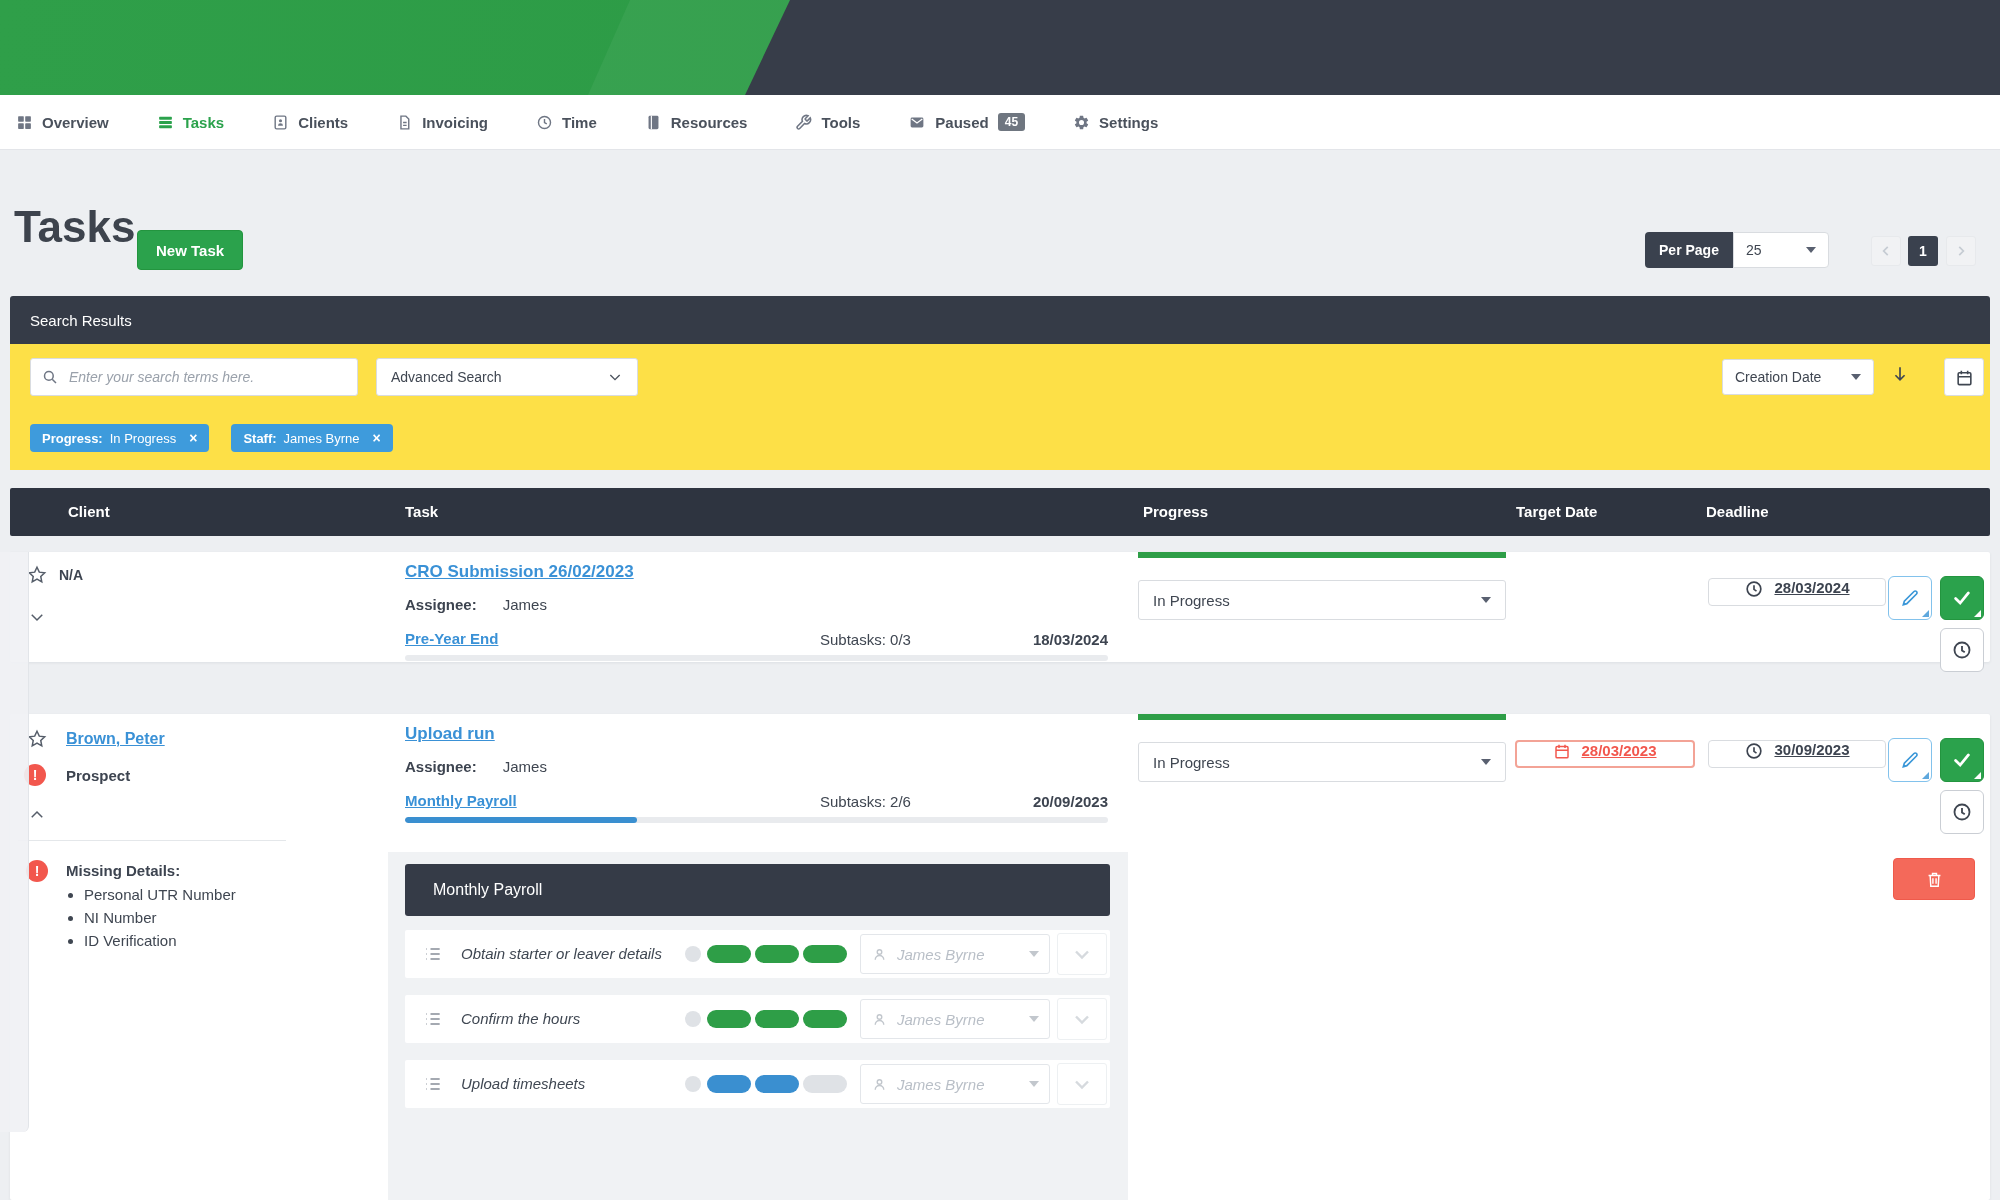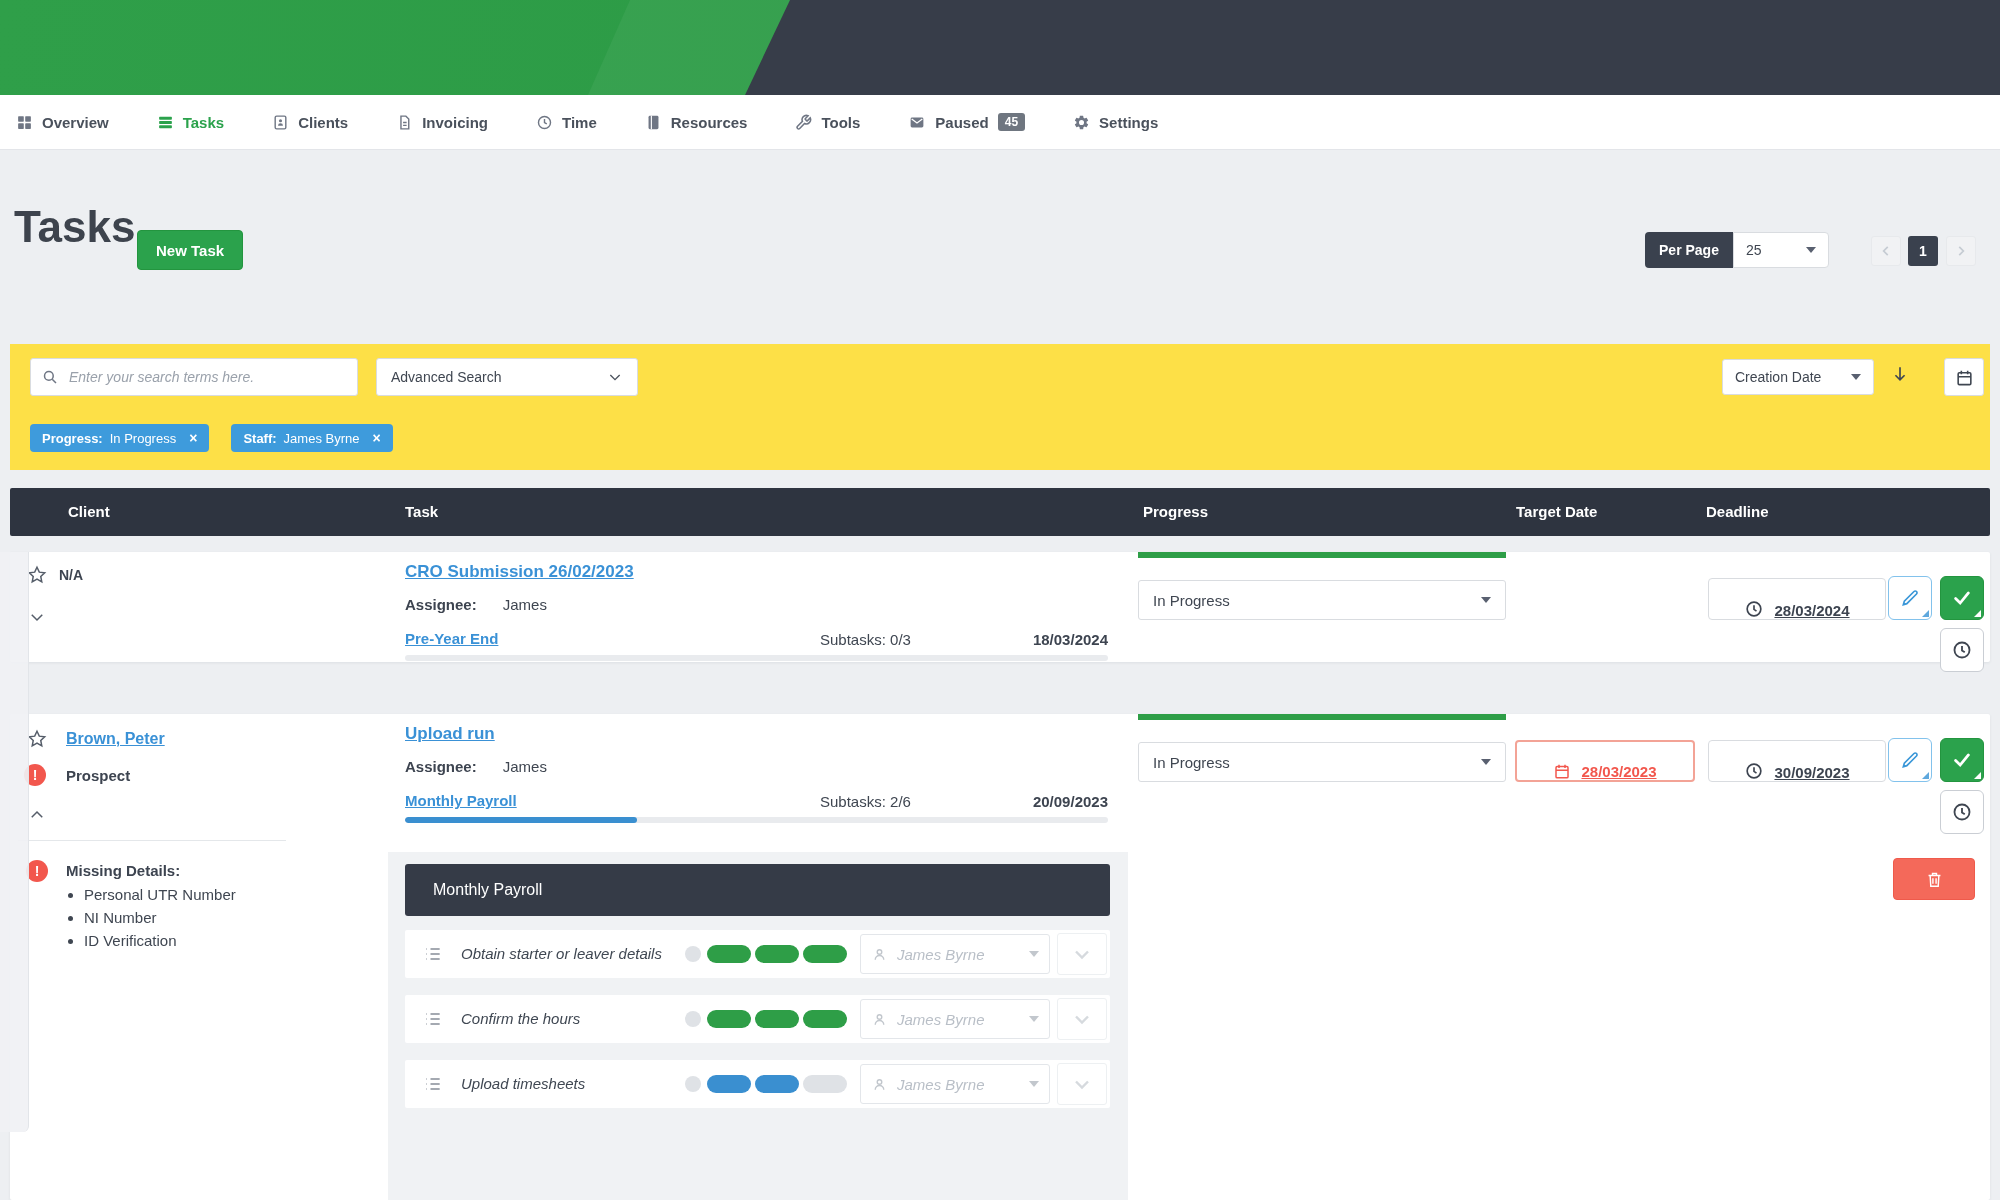--- a/index.html
+++ b/index.html
@@ -81,22 +81,22 @@
   .t-assignee b{font-weight:700;margin-right:26px;color:#3d4450;}
   .t-sublink{left:395px;top:78px;font-size:15px;font-weight:600;}
   .t-subcount{left:810px;top:79px;font-size:15px;color:#3f4651;}
   .t-subdate{left:980px;top:79px;width:118px;text-align:right;font-size:15px;font-weight:700;color:#3d4450;}
   .t-bar{left:395px;top:103px;width:703px;height:6px;background:#e9ebee;border-radius:3px;overflow:hidden;}
   .t-bar .fill{height:100%;background:#3a8fd0;border-radius:3px;}
   .p-topbar{left:1128px;top:0;width:368px;height:6px;background:#2e9e47;}
   .p-select{left:1128px;top:28px;width:368px;height:40px;background:#fff;border:1px solid #d9dce0;border-radius:3px;
      box-sizing:border-box;display:flex;align-items:center;padding:0 14px;font-size:15px;cursor:pointer;}
   .p-select .caret{margin-left:auto;}
-  .date-box{top:26px;height:42px;background:#fff;border:1px solid #d9dce0;border-radius:4px;box-sizing:border-box;
-     display:flex;align-items:flex-end;justify-content:center;gap:10px;font-size:15px;font-weight:600;color:#3d4450;cursor:pointer;}
+  .date-box{top:26px;height:28px;background:#fff;border:1px solid #d9dce0;border-radius:4px;box-sizing:border-box;
+     display:flex;align-items:flex-start;justify-content:center;gap:10px;font-size:15px;font-weight:600;color:#3d4450;cursor:pointer;}
   .d-box{left:1698px;width:178px;}
   .tg-box{left:1505px;width:180px;border:2px solid #f3a396;color:#f2574d;font-weight:700;}
   .date-box u{text-decoration:underline;}
   .sq-btn{width:44px;height:44px;border-radius:6px;box-sizing:border-box;display:flex;align-items:center;justify-content:center;cursor:pointer;position:absolute;}
   .b-edit{left:1878px;top:24px;background:#fff;border:1px solid #82c2ec;color:#3a97d8;}
   .b-edit::after{content:"";position:absolute;right:2px;bottom:2px;border-style:solid;border-width:0 0 7px 7px;border-color:transparent transparent #5fa8dd transparent;}
   .b-check{left:1930px;top:24px;background:#2ba24c;border:1px solid #23953f;color:#fff;}
   .b-check::after{content:"";position:absolute;right:2px;bottom:2px;border-style:solid;border-width:0 0 7px 7px;border-color:transparent transparent #fff transparent;}
   .b-clock{left:1930px;top:76px;background:#fff;border:1px solid #caced4;color:#3f4651;}
   .btn-trash{left:1883px;top:144px;width:80px;height:40px;background:#f4695a;border:1px solid #ef5a4b;border-radius:4px;
@@ -227,20 +227,21 @@
         <path d="M15 5l-7 7 7 7"></path>
       </svg>
   </div>
   <div class="abs pg-btn pg-cur">1</div>
   <div class="abs pg-btn pg-next">
     <svg width="14" height="14" viewBox="0 0 24 24" fill="none" stroke="currentColor" stroke-width="3">
         <path d="M9 5l7 7-7 7"></path>
       </svg>
   </div>
 
+  <div class="abs sr-head">Search Results</div>
   <div class="abs sr-body">
     <div class="abs search-box">
       <span style="color:#6f7684;display:flex;">
           <svg width="18" height="18" viewBox="0 0 24 24" fill="none" stroke="currentColor" stroke-width="2">
             <circle cx="10.5" cy="10.5" r="5.8"></circle>
             <path d="M15 15l5 5"></path>
           </svg>
         </span>
       <input placeholder="Enter your search terms here." style="">
     </div>

